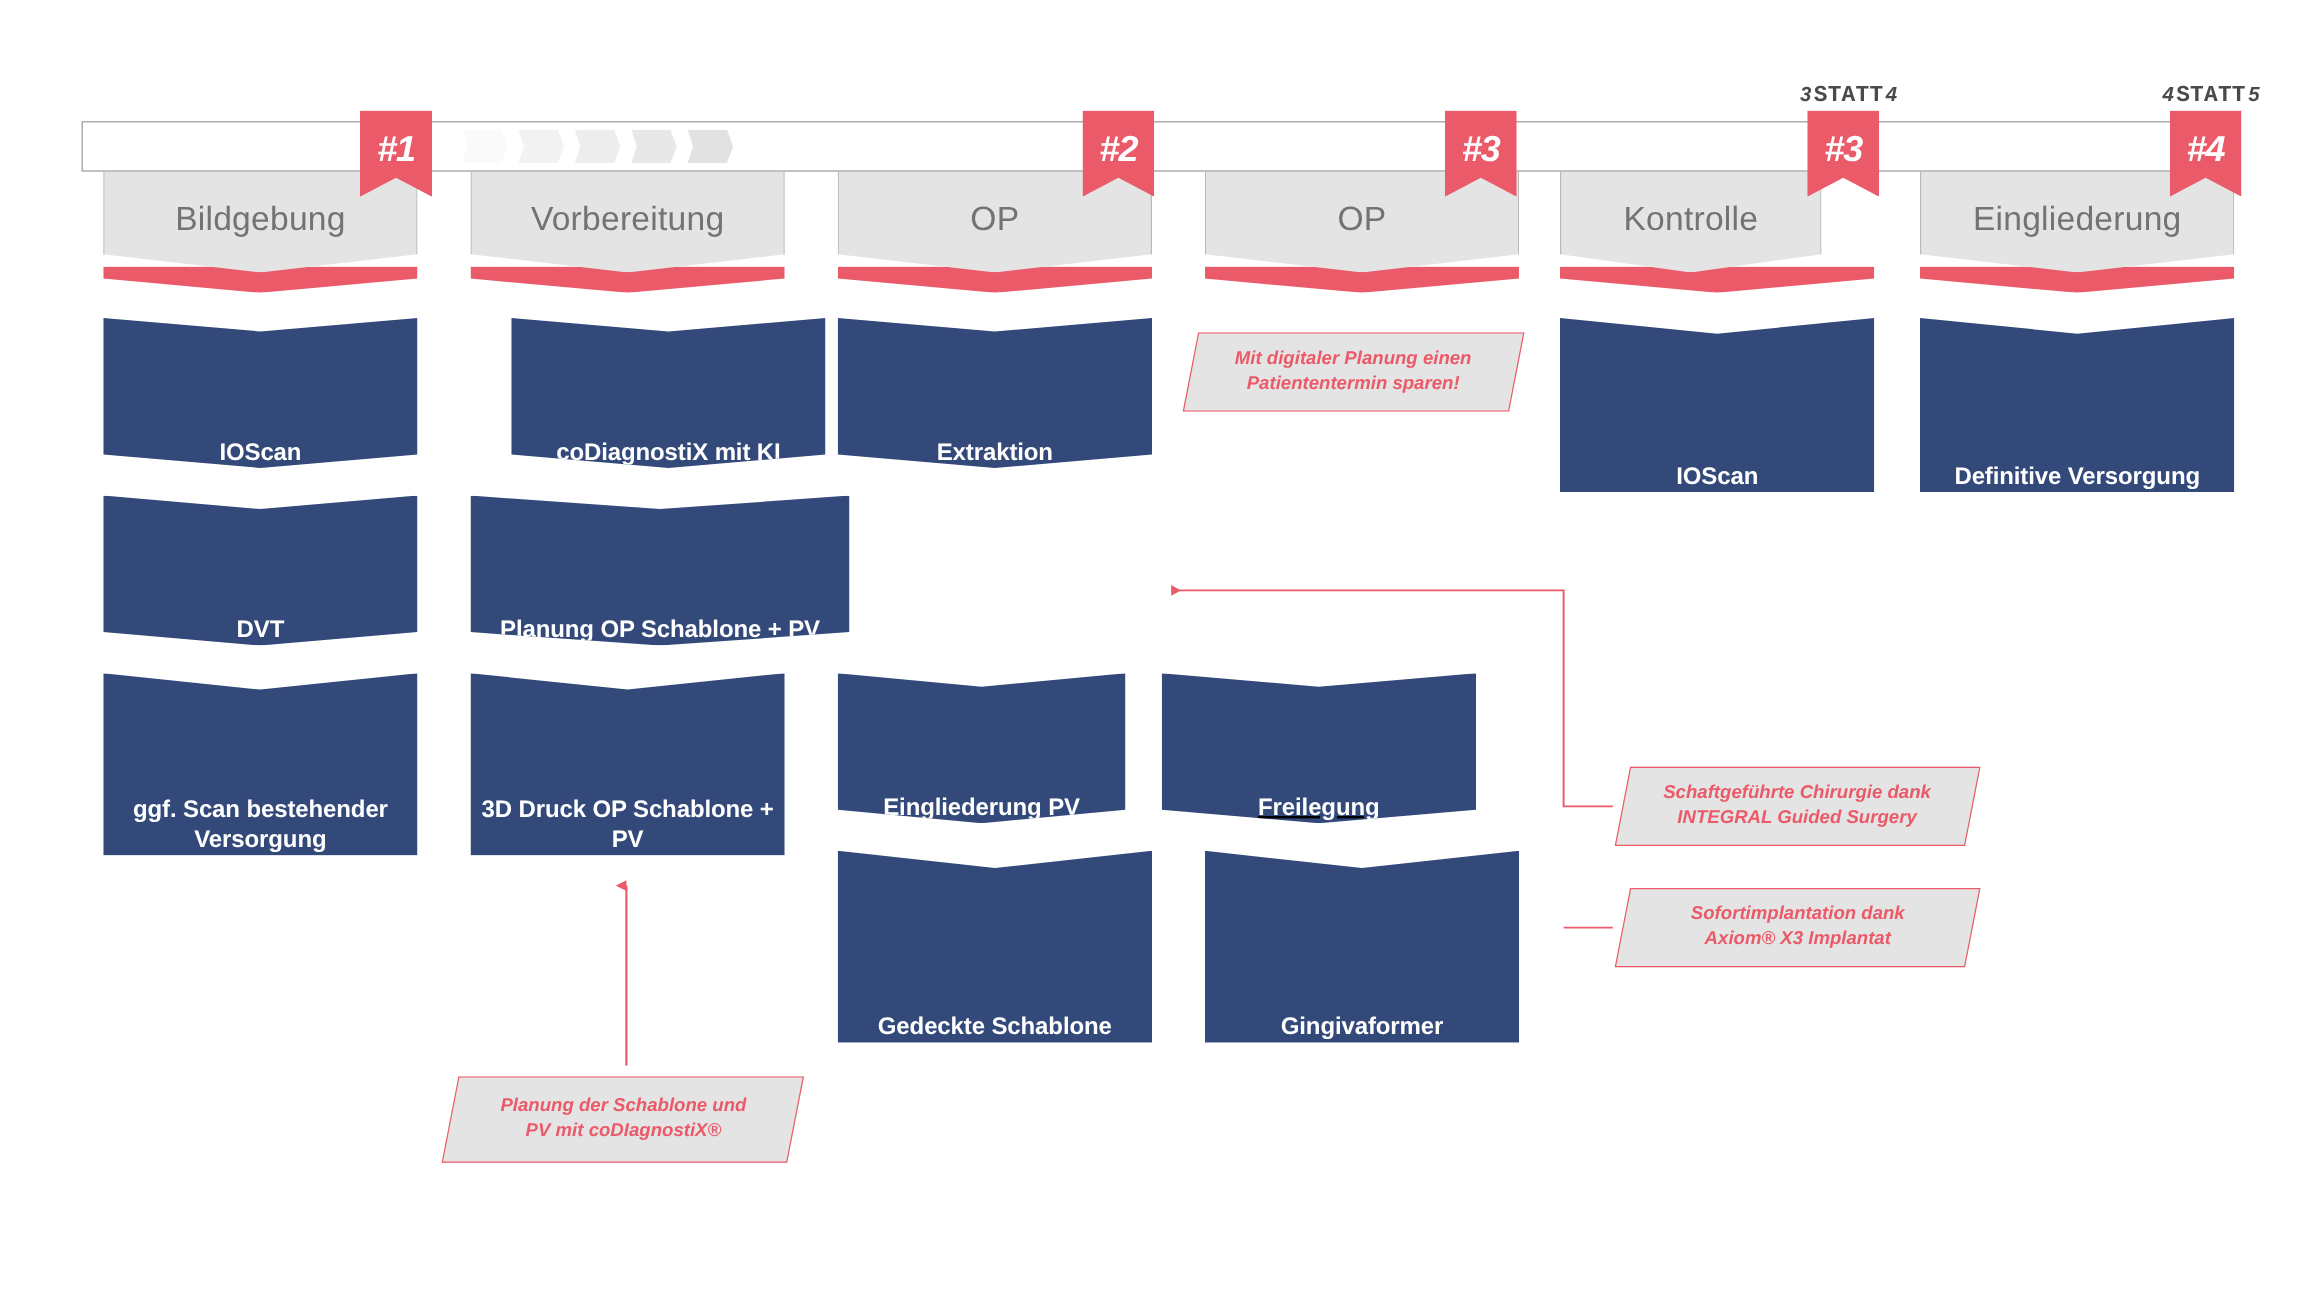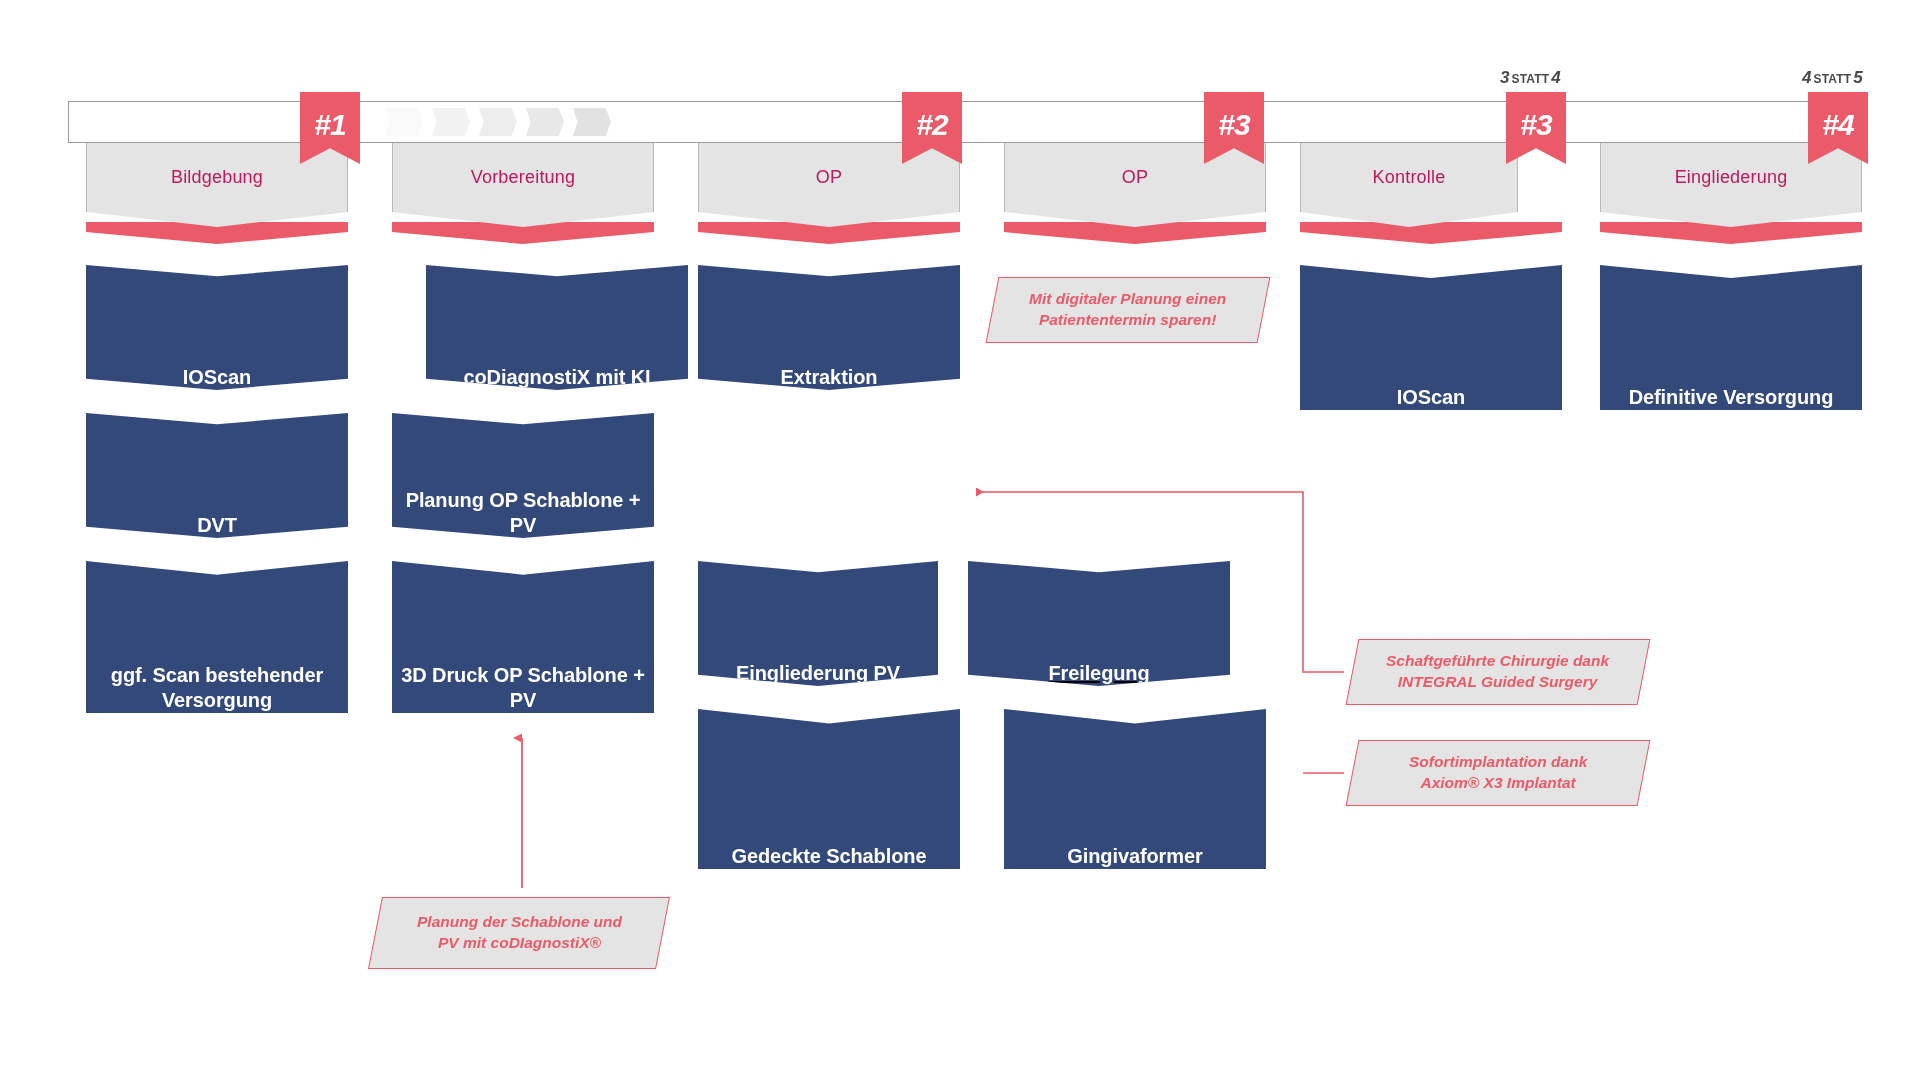--- a/index.html
+++ b/index.html
@@ -61,37 +61,37 @@
   }
   .statt {
     position: absolute;
     z-index: 13;
     color: #4a4a4a;
     font-weight: bold;
     white-space: nowrap;
     display: flex; align-items: baseline; gap: 2px;
   }
   .statt .big { font-size: 17px; font-style: italic; }
-  .statt .sm  { font-size: 12px; letter-spacing: 0.2px; }
+  .statt .sm  { font-size: 19px; letter-spacing: 0.2px; font-family: Liberation Mono, monospace; }
 
   
   .col-head {
     position: absolute;
     height: 84px;
     background: #E4E4E4;
     border-left: 1px solid #b9b9b9;
     border-right: 1px solid #b9b9b9;
     clip-path: polygon(0 0, 100% 0, 100% 82%, 50% 100%, 0 82%);
     display: flex; align-items: flex-start; justify-content: center;
     padding-top: 24px;
     z-index: 3;
   }
   .col-head-label {
-    color: #be185d;
-    font-size: 18px;
+    color: #737373;
+    font-size: 28px;
     letter-spacing: 0.2px;
   }
   .col-underline {
     position: absolute;
     height: 22px;
     background: #EB5A68;
     clip-path: polygon(0 0, 100% 0, 100% 46%, 50% 100%, 0 46%);
     z-index: 2;
   }
 
@@ -236,21 +236,21 @@
   </div>
 
   <div class="col-underline" style="left:392px; top:222px; width:262px;"></div>
   <div class="col-head" style="left:392px; top:143px; width:262px;">
     <span class="col-head-label">Vorbereitung</span>
   </div>
   <div class="step notch-both" style="left:392px; top:265px; width:262px; height:125px;margin-left:34px;">
     <span class="step-label">coDiagnostiX
 mit KI</span>
   </div>
-  <div class="step notch-both" style="left:392px; top:413px; width:262px; height:125px;">
+  <div class="step notch-both" style="left:392px; top:413px; width:316px; height:125px;">
     <span class="step-label">Planung
 OP Schablone + PV</span>
   </div>
   <div class="step notch-top" style="left:392px; top:561px; width:262px; height:152px;">
     <span class="step-label">3D Druck
 OP Schablone + PV</span>
   </div>
 
   <div class="col-underline" style="left:698px; top:222px; width:262px;"></div>
   <div class="col-head" style="left:698px; top:143px; width:262px;">

